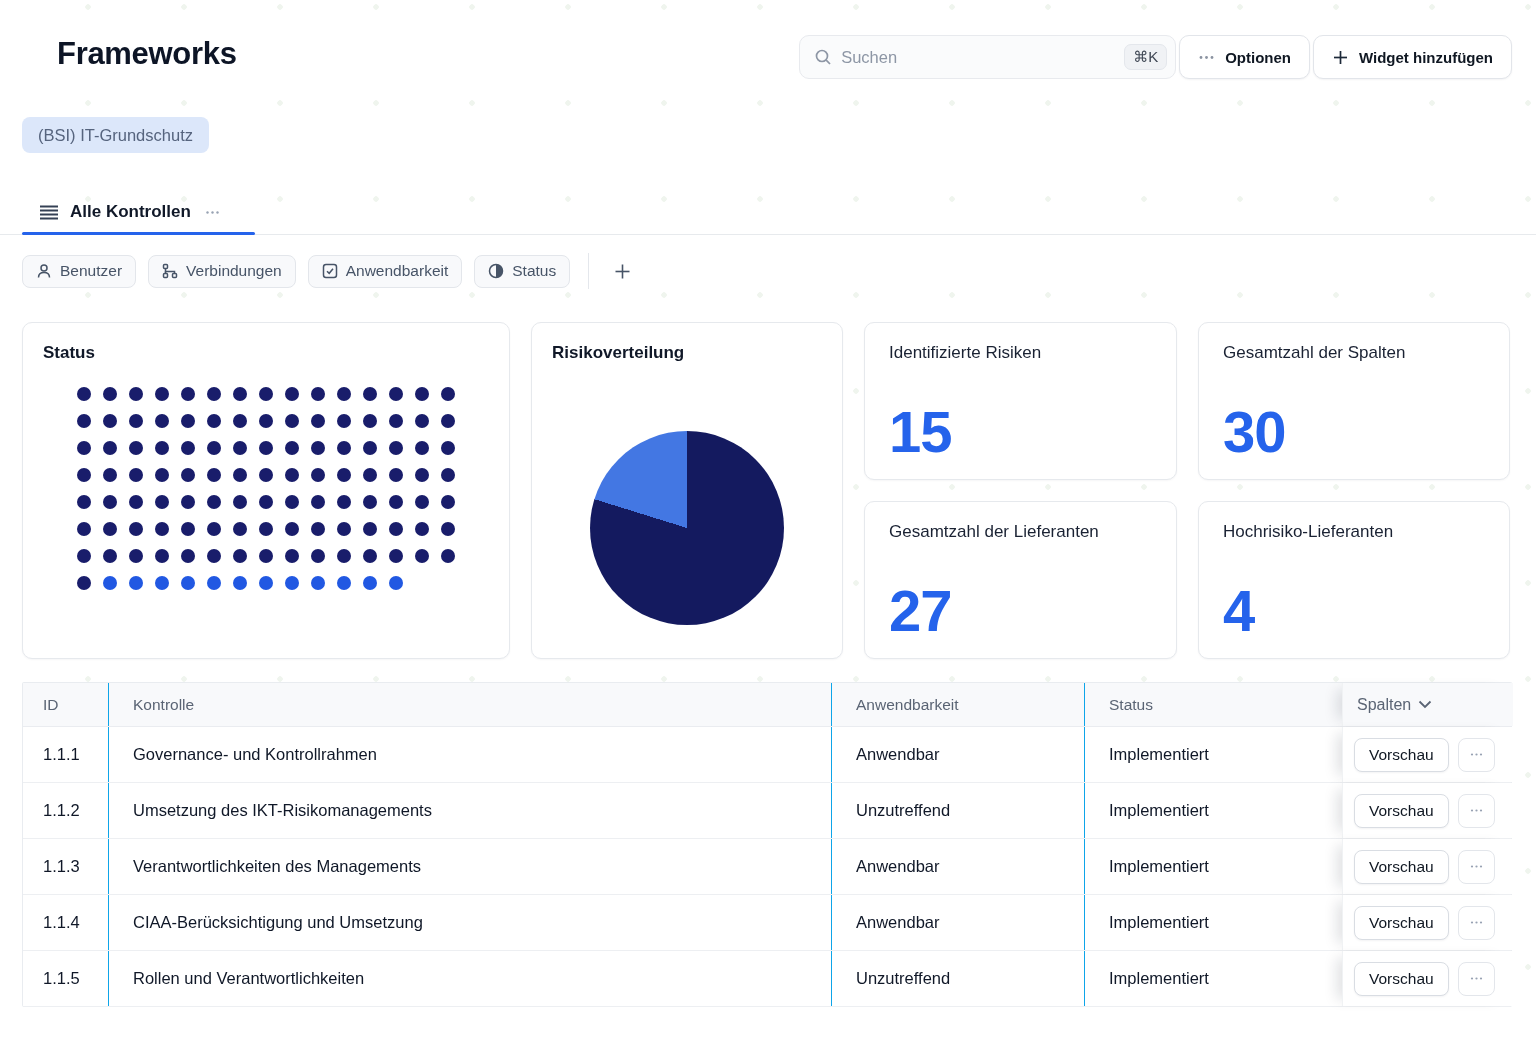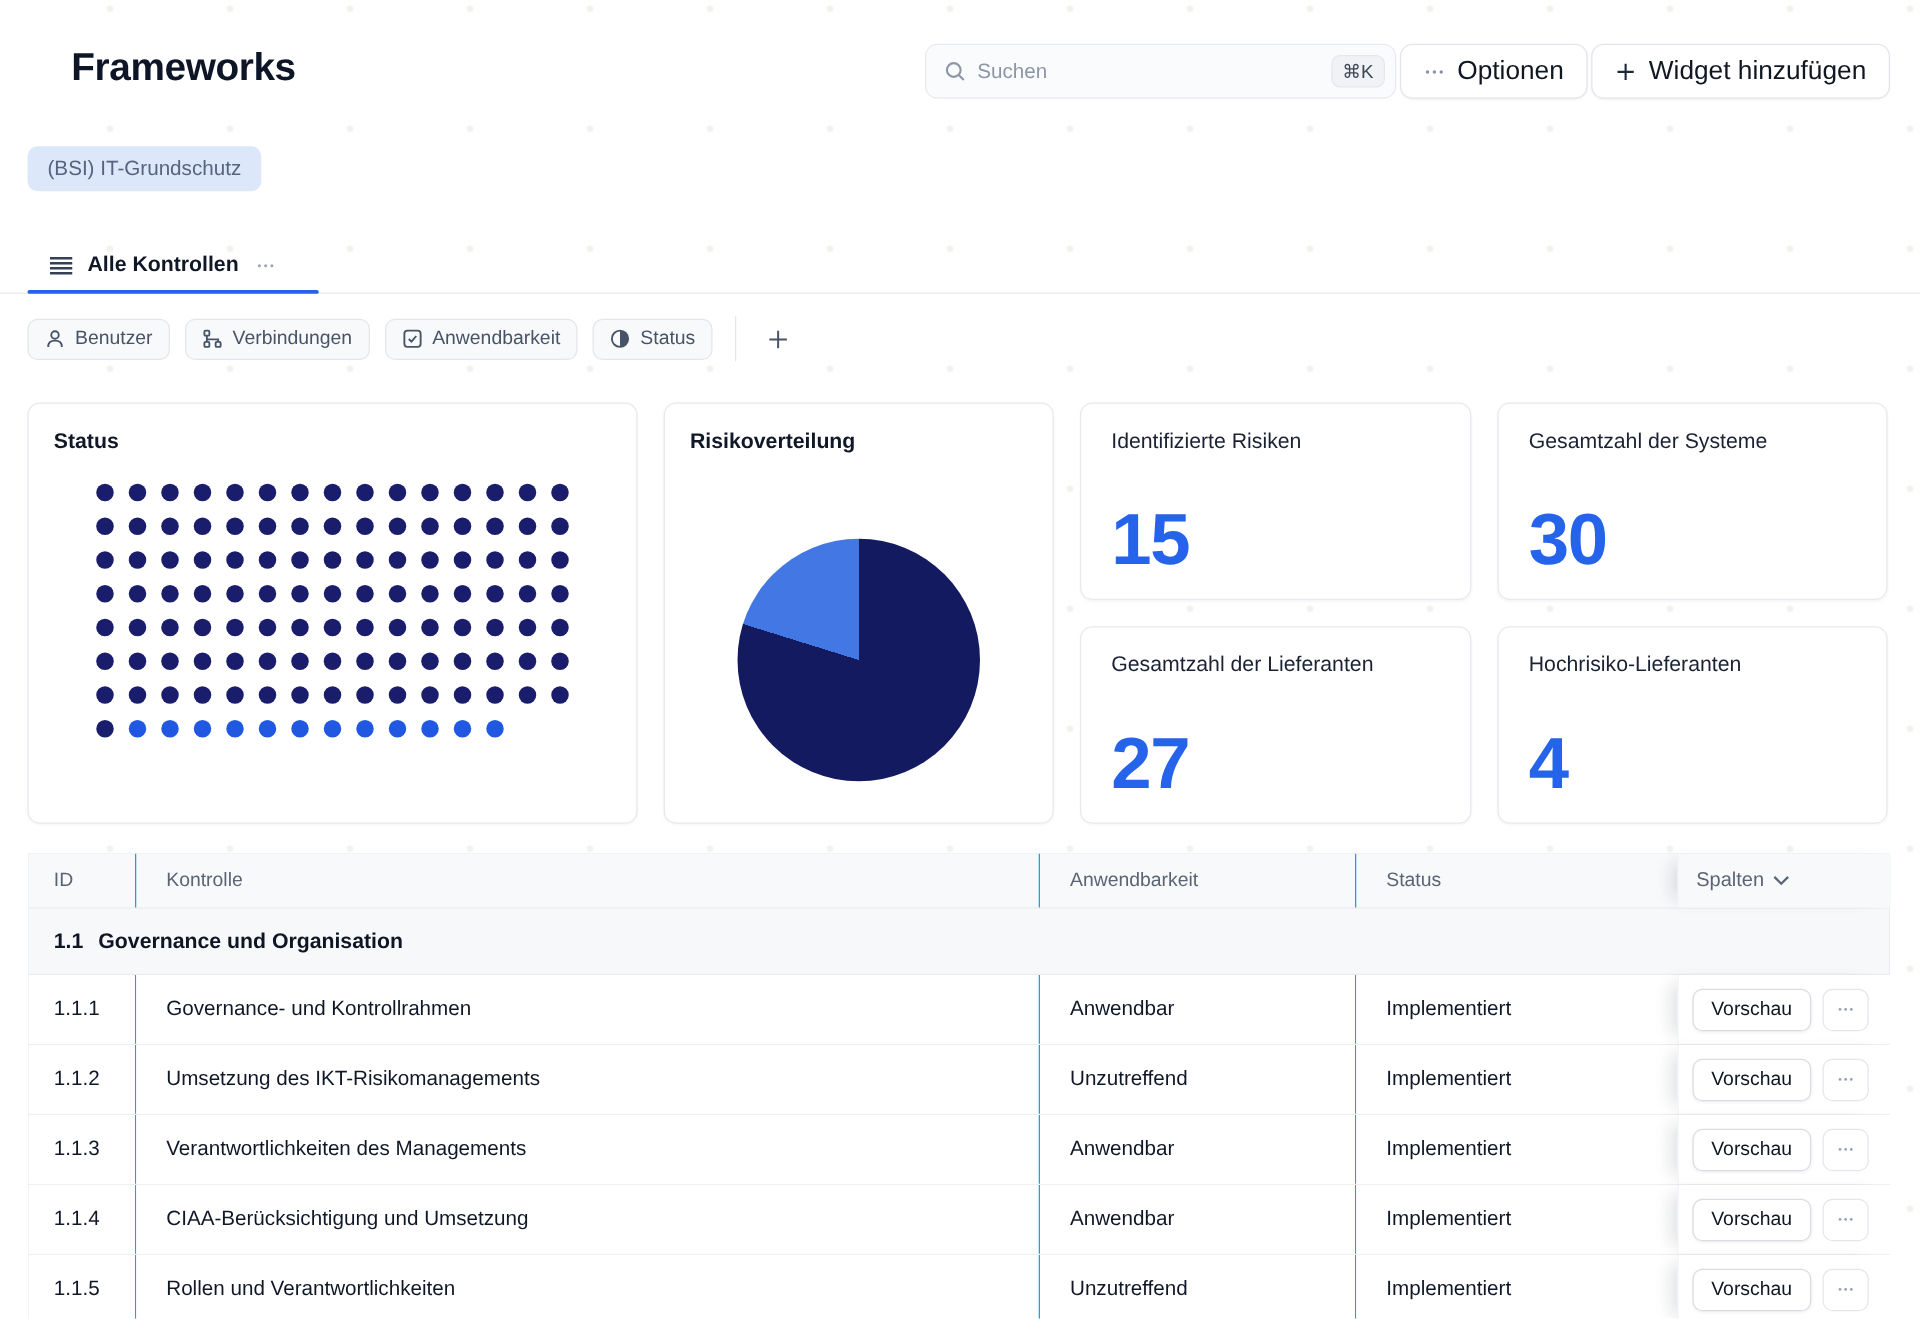--- a/index.html
+++ b/index.html
@@ -14,21 +14,21 @@
   .page-title { position:absolute; left:43px; top:36px; font-size:31px; font-weight:700; letter-spacing:-0.3px; color:#0D1526;margin-left:14px; }
   .topbar-right { position:absolute; top:35px; right:24px; display:flex; gap:3px; align-items:flex-end; }
   .search-box {
     width:377px; height:44px; background:#FAFBFC; border:1px solid #E8EAEE; border-radius:10px;
     display:flex; align-items:center; padding:0 8px 0 14px; gap:9px;
   }
   .search-box input { flex:1; border:none; outline:none; background:transparent; font-size:16.5px; color:#101828; font-family:inherit; }
   .search-box input::placeholder { color:#8D96A5; }
   .kbd-badge { background:#F0F2F5; border:1px solid #E4E7EC; border-radius:7px; padding:3px 8px; font-size:15px; color:#3F4754; }
   .btn { height:44px; background:#fff; border:1px solid #E2E5EA; border-radius:10px; display:flex; align-items:center;
-         gap:10px; padding:0 18px; font-size:21px; font-weight:400; color:#0F1722; cursor:pointer;
+         gap:10px; padding:0 18px; font-size:15px; font-weight:700; color:#0F1722; cursor:pointer;
          box-shadow:0 1px 2px rgba(16,24,40,0.05); font-family:inherit; }
   .btn .btn-ico { display:flex; color:#8B93A1; }
   
   .framework-tag { position:absolute; left:22px; top:117px; height:36px; background:#DCE7FA; border-radius:8px;
     display:inline-flex; align-items:center; padding:0 16px; font-size:16.5px; color:#56647E; }
   
   .tabs-line { position:absolute; left:0; top:234px; width:1536px; height:1px; background:#E7EAED; }
   .tab { position:absolute; left:22px; top:192px; display:flex; align-items:center; gap:12px; padding:0 14px 0 18px; height:40px; cursor:pointer; }
   .tab-underline { position:absolute; left:22px; top:232px; width:233px; height:3px; background:#2563EB; border-radius:2px; }
   .tab-label { font-size:17px; font-weight:600; color:#101828; }
@@ -316,21 +316,21 @@
       <div class="card-title">Risikoverteilung</div>
       <div class="pie" style="background: conic-gradient(rgb(20, 26, 95) 0deg, rgb(20, 26, 95) 287.28deg, rgb(67, 119, 227) 287.28deg, rgb(67, 119, 227) 360deg);"></div>
     </div>
 
     <div class="card stat-card">
       <div class="stat-title">Identifizierte Risiken</div>
       <div class="stat-value">15</div>
     </div>
 
     <div class="card stat-card">
-      <div class="stat-title">Gesamtzahl der Systeme</div>
+      <div class="stat-title">Gesamtzahl der Spalten</div>
       <div class="stat-value">30</div>
     </div>
 
     <div class="card stat-card">
       <div class="stat-title">Gesamtzahl der Lieferanten</div>
       <div class="stat-value">27</div>
     </div>
 
     <div class="card stat-card">
       <div class="stat-title">Hochrisiko-Lieferanten</div>
@@ -347,24 +347,20 @@
       <div class="action-cell">
         <span>Spalten</span>
         <span style="display:flex">
           <svg width="14" height="9" viewBox="0 0 14 9" fill="none" stroke="#5A6474" stroke-width="1.8">
               <path d="M1.5 1.5 L7 7 L12.5 1.5"></path>
             </svg>
         </span>
       </div>
     </div>
 
-    <div class="section-row">
-      <span class="section-id">1.1</span>
-      <span class="section-title">Governance und Organisation</span>
-    </div>
 
     <div id="table-body">
   <div class="t-row data-row">
     <div class="cell c-id">1.1.1</div>
     <div class="cell c2 c-kontrolle">Governance- und Kontrollrahmen</div>
     <div class="cell c2 c-anw">Anwendbar</div>
     <div class="cell c2 last c-status">Implementiert</div>
     <div class="action-cell">
       <button class="preview-btn c-action">Vorschau</button>
       <button class="more-btn">

